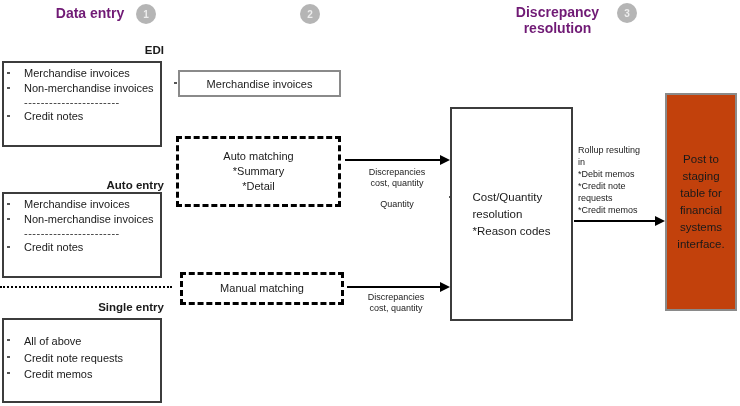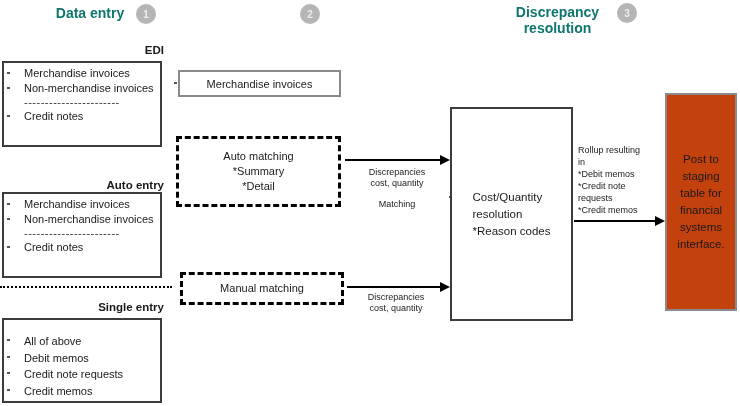--- a/index.html
+++ b/index.html
@@ -2,21 +2,21 @@
 <html><head>
 <meta charset="utf-8">
 <style>
   html,body{margin:0;padding:0;background:#fff;}
   .canvas{
     position:relative;width:740px;height:406px;background:#ffffff;
     font-family:"Liberation Sans",sans-serif;color:#1a1a1a;overflow:hidden;
   }
   .hdr{
     position:absolute;font-weight:bold;font-size:14px;line-height:16px;
-    text-align:center;white-space:pre-line;color:#0f766e;
+    text-align:center;white-space:pre-line;color:#701a75;
   }
   .step{
     position:absolute;width:20px;height:20px;border-radius:50%;
     background:#b5b5b5;color:#ededed;font-size:10px;font-weight:bold;
     display:flex;align-items:center;justify-content:center;
   }
   .sect-title{
     position:absolute;left:0;width:164px;text-align:right;
     font-weight:bold;font-size:11.5px;
   }
@@ -92,39 +92,38 @@
     <div class="li">Non-merchandise invoices</div>
     <div class="inner-divider">-----------------------</div>
     <div class="li">Credit notes</div>
   </div>
 
   <div class="dotted-sep" style="left:0;top:286px;width:172px;"></div>
 
   <div class="sect-title" style="top:301px;">Single entry</div>
   <div class="lbox lbox--single" style="top:318px;height:85px;">
     <div class="li">All of above</div>
-    <div class="li">Debit memos</div>
     <div class="li">Credit note requests</div>
     <div class="li">Credit memos</div>
   </div>
 
   <div class="edge-dot" style="left:174px;top:82px;"></div>
   <div class="mbox" style="left:178px;top:70px;width:163px;height:27px;">Merchandise invoices</div>
 
   <div class="dashbox" style="left:176px;top:136px;width:165px;height:71px;">Auto matching
 *Summary
 *Detail</div>
 
   <div class="dashbox" style="left:180px;top:272px;width:164px;height:33px;">Manual matching</div>
 
   <div class="aline" style="left:345px;top:159px;width:97px;"></div>
   <div class="ahead" style="left:440px;top:155px;"></div>
   <div class="small-label" style="left:352px;top:167px;width:90px;">Discrepancies
 cost, quantity</div>
-  <div class="small-label" style="left:362px;top:199px;width:70px;">Matching</div>
+  <div class="small-label" style="left:362px;top:199px;width:70px;">Quantity</div>
 
   <div class="aline" style="left:347px;top:286px;width:95px;"></div>
   <div class="ahead" style="left:440px;top:282px;"></div>
   <div class="small-label" style="left:350px;top:292px;width:92px;">Discrepancies
 cost, quantity</div>
 
   <div class="edge-dot" style="left:449px;top:196px;"></div>
   <div class="bigbox" style="left:450px;top:107px;width:123px;height:214px;">
     <span class="txt">Cost/Quantity
 resolution

